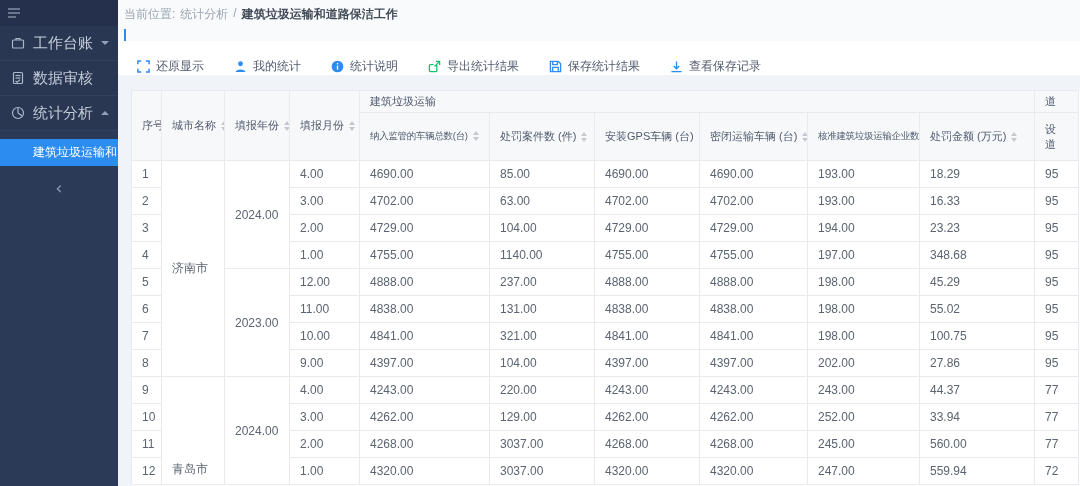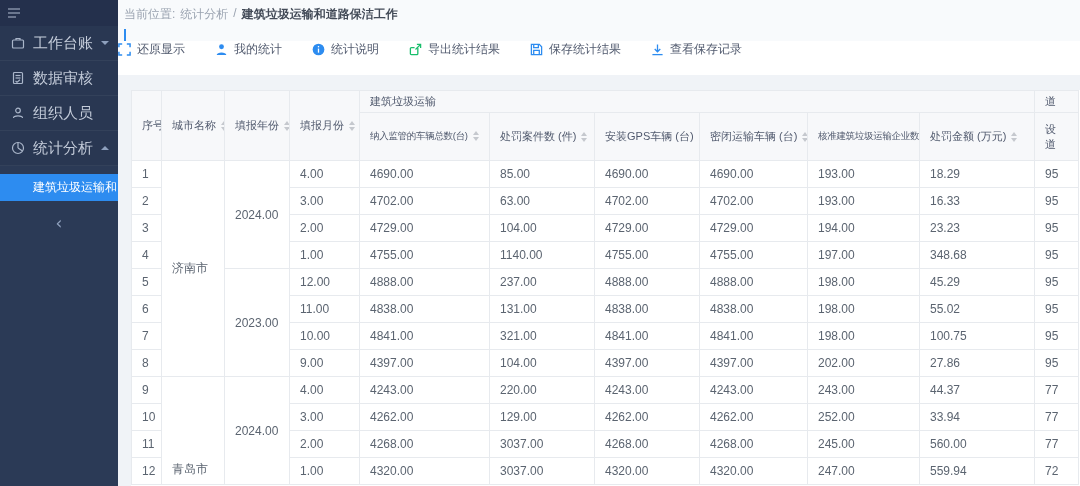--- a/index.html
+++ b/index.html
@@ -23,22 +23,22 @@
   .collapse-btn { margin-top:14px; text-align:center; color:#8fa0bd; font-size:17px;
                   line-height:17px; cursor:pointer; font-family:"DejaVu Sans",sans-serif; }
 
   
   .main { flex:1; min-width:0; display:flex; flex-direction:column; }
   .crumb-zone { background:#f8fafc; padding:6px 0 0 6px; height:41px; }
   .breadcrumb { font-size:12px; color:#9aa3b0; display:flex; align-items:flex-start; gap:5px; }
   .breadcrumb .page { color:#424a57; font-weight:bold; }
   .caret-line { width:2px; height:13px; background:#2d8cf0; margin-top:6px; }
 
-  .toolbar { background:#fff; height:34px; display:flex; align-items:flex-start;
-             padding-left:0; gap:30px; }
+  .toolbar { background:#fff; height:34px; display:flex; align-items:flex-end;
+             padding-left:19px; gap:30px; }
   .tb-btn { display:flex; align-items:center; gap:6px; font-size:12px; color:#515a6e; cursor:pointer; white-space:nowrap; }
   .tb-btn svg { display:block; }
 
   .table-wrap { margin:15px 0 0 13px; background:#fff; flex:1; overflow:hidden; width:949px; }
   table { border-collapse:collapse; table-layout:fixed; width:947px; font-size:12px; color:#5b6470; }
   th,td { border:1px solid #e7eaee; padding:0 5px 0 10px; text-align:left;
           font-weight:normal; white-space:nowrap; overflow:hidden; }
   td { height:27px; }
   thead th { background:#f7f8fa; color:#515a6e; font-size:11px; }
   thead tr.group-row th { height:22px; }
@@ -78,27 +78,20 @@
     <svg class="mi-icon" viewBox="0 0 14 14" fill="none" stroke="#aab6ca" stroke-width="1.2">
       <rect x="2.5" y="1.5" width="9" height="11" rx="1"></rect>
         <line x1="4.5" y1="4.5" x2="9.5" y2="4.5"></line>
         <line x1="4.5" y1="7" x2="9.5" y2="7"></line>
         <path d="M4.5 10l1.5 1.2 3-2.4"></path>
     </svg>
     <span>数据审核</span>
   </div>
 
 
-  <div class="menu-item">
-    <svg class="mi-icon" viewBox="0 0 14 14" fill="none" stroke="#aab6ca" stroke-width="1.2">
-      <circle cx="7" cy="4.5" r="2.3"></circle>
-        <path d="M2.5 12c0-2.8 9-2.8 9 0"></path>
-    </svg>
-    <span>组织人员</span>
-  </div>
 
   <div class="menu-item">
     <svg class="mi-icon" viewBox="0 0 14 14" fill="none" stroke="#aab6ca" stroke-width="1.2">
       <circle cx="7" cy="7" r="5.5"></circle>
         <path d="M7 7V1.5M7 7l4.5 3"></path>
     </svg>
     <span>统计分析</span>
     <i class="tri up"></i>
   </div>
 

